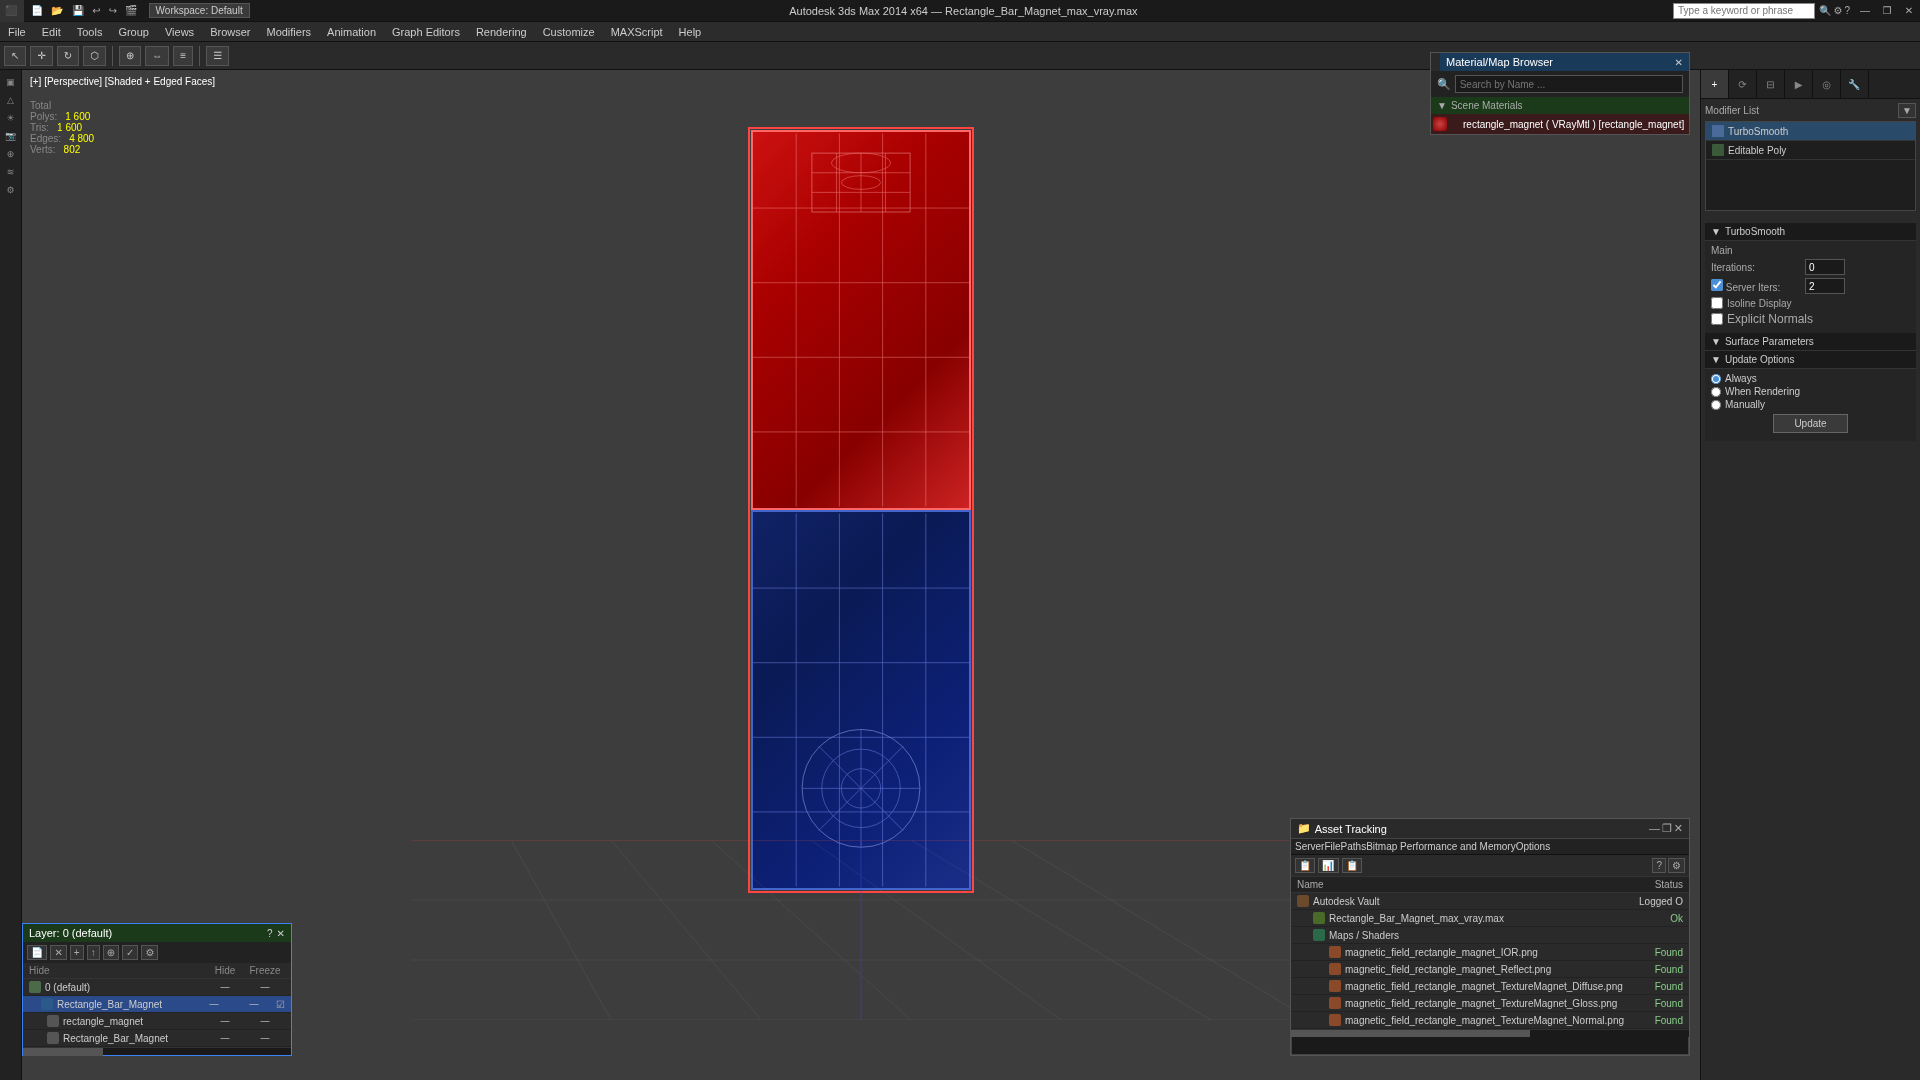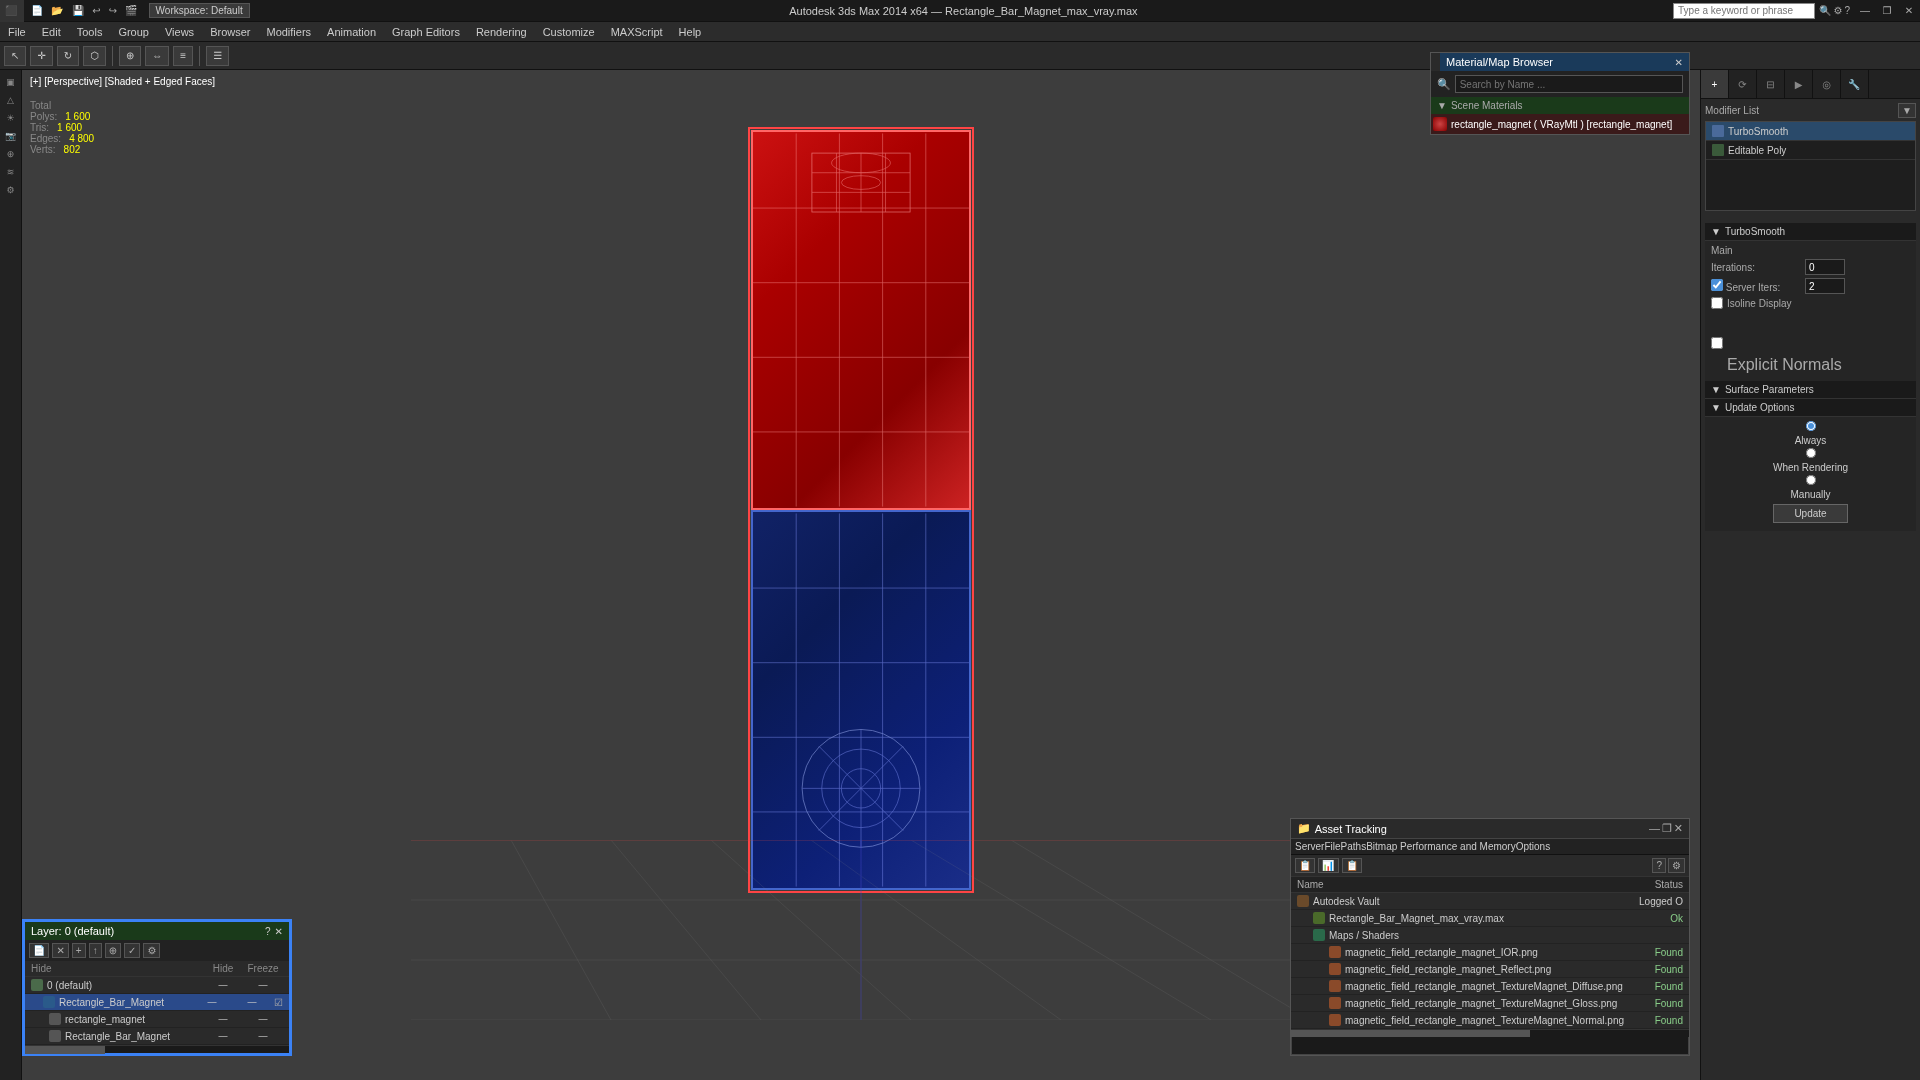--- a/index.html
+++ b/index.html
@@ -67,37 +67,37 @@
     .modifier-item.active { background: #2a4a6a; }
     .modifier-list-box { height: 90px; background: #1e1e1e; border: 1px solid #444; margin-bottom: 4px; overflow-y: auto; }
 
     .section-header { background: #1a1a1a; padding: 3px 6px; font-size: 10px; color: #ccc; border-bottom: 1px solid #333; cursor: pointer; display: flex; align-items: center; gap: 4px; }
     .section-content { padding: 4px 6px; background: #252525; }
     .param-row { display: flex; align-items: center; margin-bottom: 3px; gap: 4px; }
     .param-label { font-size: 10px; color: #aaa; width: 90px; flex-shrink: 0; }
     .param-input { background: #1a1a1a; border: 1px solid #555; color: #fff; font-size: 10px; width: 40px; padding: 1px 3px; height: 16px; }
     .param-checkbox { width: 12px; height: 12px; accent-color: #4a90d9; }
     .radio-group { display: flex; flex-direction: column; gap: 2px; }
-    .radio-item { display: flex; align-items: center; gap: 4px; font-size: 10px; color: #ccc; flex-direction: column; }
+    .radio-item { display: flex; align-items: center; gap: 4px; font-size: 10px; color: #ccc; }
     .radio-item input[type=radio] { width: 10px; height: 10px; accent-color: #4a90d9; }
     .update-btn { background: #3a3a3a; border: 1px solid #666; color: #ccc; font-size: 10px; padding: 3px 20px; cursor: pointer; display: block; margin: 4px auto; }
 
     
     #mat-browser { position: absolute; top: 52px; right: 230px; width: 260px; background: #2a2a2a; border: 1px solid #555; z-index: 100; }
     #mat-browser .window-titlebar { background: #1a3a5a; padding: 3px 6px; display: flex; justify-content: space-between; align-items: center; margin-left: 9px; }
     #mat-browser .window-titlebar .title { font-size: 11px; color: #fff; }
     #mat-browser .window-titlebar .close-btn { cursor: pointer; color: #ccc; font-size: 10px; }
     #mat-browser .search-row { display: flex; align-items: center; padding: 4px 6px; gap: 4px; background: #222; }
     #mat-browser .search-row input { flex: 1; background: #1a1a1a; border: 1px solid #555; color: #ccc; font-size: 10px; padding: 2px 4px; height: 18px; }
     #mat-browser .section-label { background: #1a3a1a; padding: 3px 6px; font-size: 10px; color: #aaa; cursor: pointer; display: flex; align-items: center; gap: 4px; }
-    #mat-browser .mat-item { background: #3a1a1a; padding: 3px 2px; font-size: 10px; color: #fff; display: flex; align-items: center; gap: 4px; cursor: pointer; }
+    #mat-browser .mat-item { background: #3a1a1a; padding: 3px 2px; font-size: 10px; color: #fff; display: flex; align-items: center; gap: 16px; cursor: pointer; }
     #mat-browser .mat-item .mat-icon { width: 14px; height: 14px; background: radial-gradient(circle, #cc4444, #880000); border-radius: 2px; }
 
     
-    #layers-panel { position: absolute; bottom: 24px; left: 22px; width: 270px; background: #2a2a2a; border: 3px solid #3b82f6; z-index: 100; }
+    #layers-panel { position: absolute; bottom: 24px; left: 22px; width: 270px; background: #2a2a2a; border: 1px solid #3b82f6; z-index: 100; }
     #layers-panel .window-titlebar { background: #1a3a1a; padding: 3px 6px; display: flex; justify-content: space-between; align-items: center; }
     #layers-panel .window-titlebar .title { font-size: 11px; color: #fff; }
     #layers-panel .layer-toolbar { background: #222; padding: 3px 4px; display: flex; gap: 3px; align-items: center; }
     #layers-panel .layer-toolbar span { font-size: 10px; color: #aaa; cursor: pointer; padding: 1px 3px; background: #333; border: 1px solid #555; }
     #layers-panel .layers-header { display: flex; padding: 2px 6px; font-size: 10px; color: #888; border-bottom: 1px solid #333; }
     #layers-panel .layers-header .lh-name { flex: 1; }
     #layers-panel .layers-header .lh-col { width: 40px; text-align: center; }
     #layers-panel .layer-row { display: flex; align-items: center; padding: 2px 6px; font-size: 10px; color: #ccc; border-bottom: 1px solid #222; cursor: pointer; }
     #layers-panel .layer-row.selected { background: #2a4a8a; }
     #layers-panel .layer-row .lr-icon { width: 12px; height: 12px; background: #555; border-radius: 2px; margin-right: 4px; flex-shrink: 0; }
@@ -353,21 +353,21 @@
             <span>Server Iters:</span>
           </label>
           <input type="text" class="param-input" value="2" style="">
         </div>
         <div class="param-row">
           <input type="checkbox" class="param-checkbox" style="">
           <span style="font-size:10px;color:#aaa;">Isoline Display</span>
         </div>
         <div class="param-row">
           <input type="checkbox" class="param-checkbox" style="">
-          <span style="font-size:16px;color:#aaa;margin-top:44px;">Explicit Normals</span>
+          <span style="font-size:12px;color:#aaa;">Explicit Normals</span>
         </div>
       </div>
 
       <div class="section-header">
         <span>▼</span>
         <span>Surface Parameters</span>
       </div>
 
       <div class="section-header">
         <span>▼</span>

